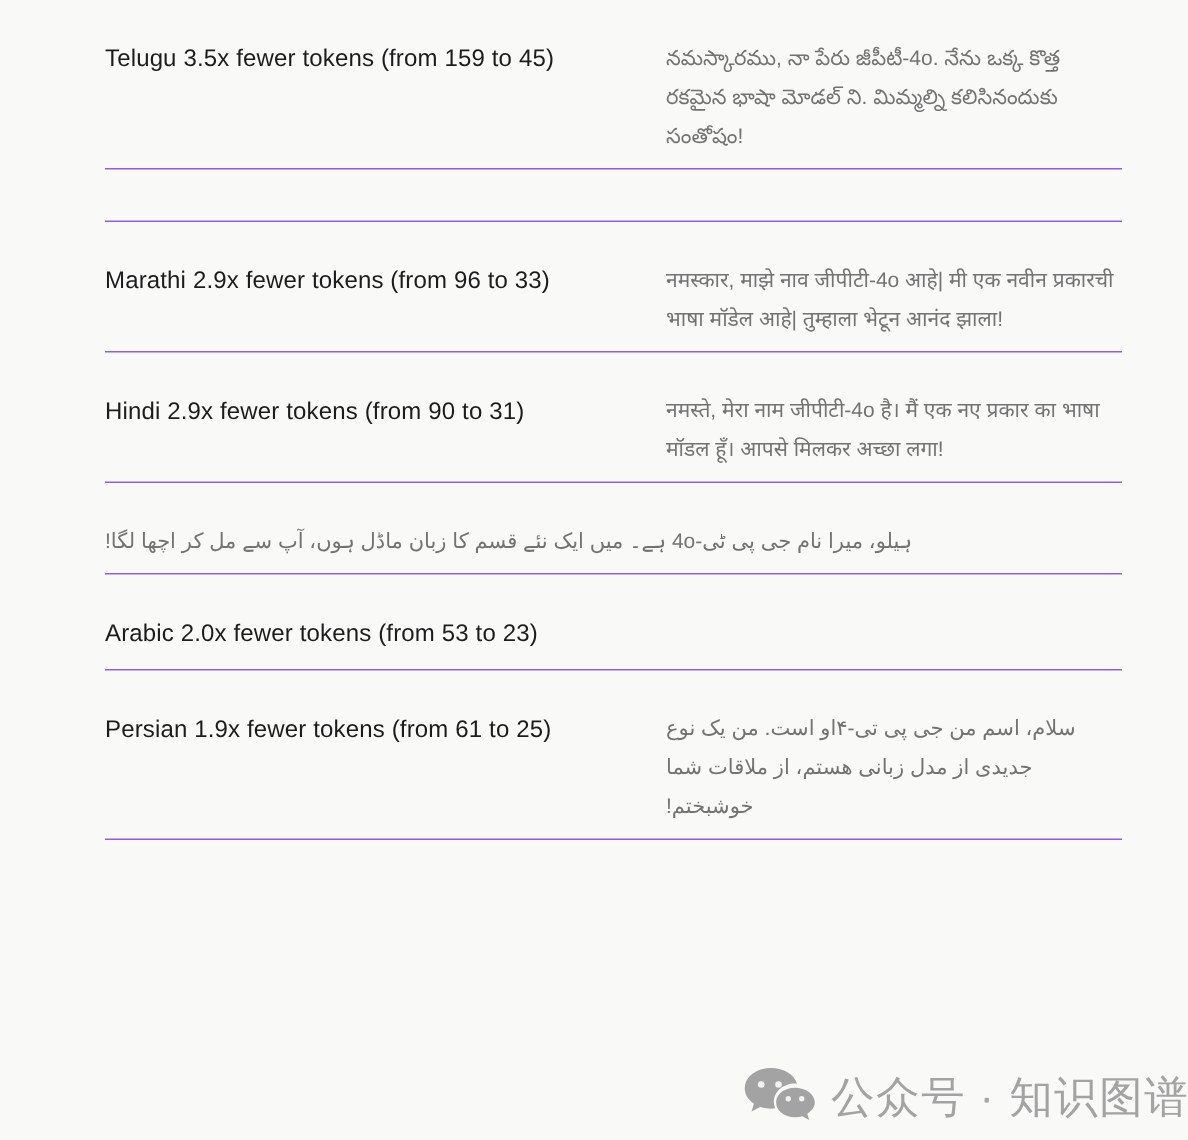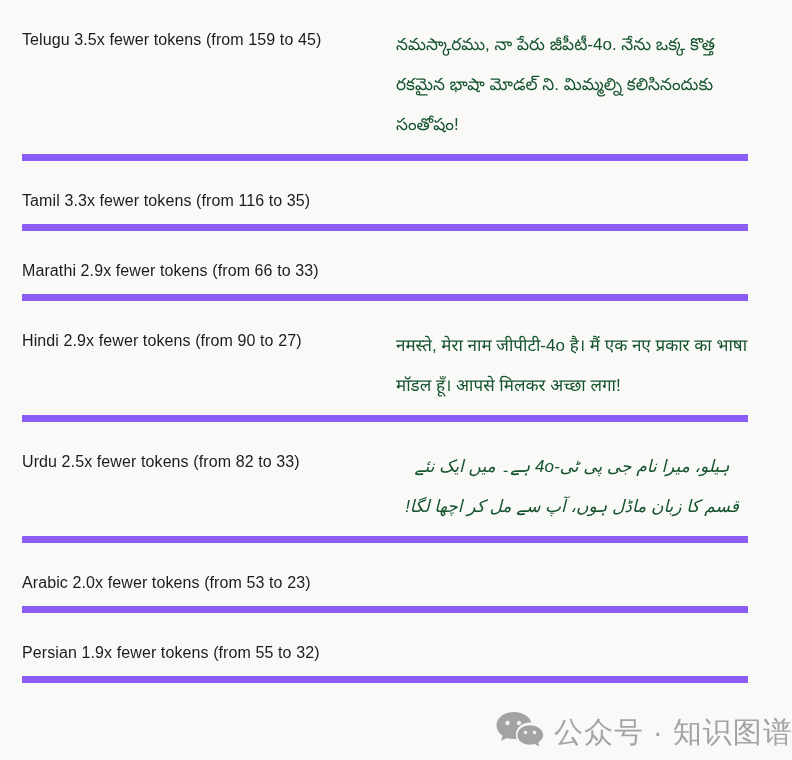--- a/index.html
+++ b/index.html
@@ -19,39 +19,39 @@
   .table {
     position: absolute;
     left: 22px;
     top: 0;
     width: 726px;
   }
   .row {
     display: flex;
     align-items: flex-start;
     padding: 25px 0 9px 0;
-    border-bottom: 7px solid #8b5cf6;
+    border-bottom: 1px solid #8b5cf6;
+    margin-left: 48px;
   }
   .cell-label {
     width: 374px;
     flex: 0 0 374px;
     font-size: 16px;
     line-height: 29px;
     color: #1c1c1c;
     letter-spacing: 0.1px;
   }
   .cell-sample {
     flex: 1 1 auto;
-    font-size: 17px;
-    line-height: 40px;
-    color: #14532d;
+    font-size: 14px;
+    line-height: 26px;
+    color: #737373;
   }
   .cell-sample[dir="rtl"] {
-    text-align: center;
-    font-style: italic;
+    text-align: left;
   }
   .watermark {
     position: absolute;
     left: 494px;
     top: 710px;
     display: flex;
     align-items: center;
     gap: 8px;
     pointer-events: none;
   }
@@ -74,43 +74,43 @@
 <div class="page">
 
   <div class="table">
 
     <div class="row">
       <div class="cell-label">Telugu 3.5x fewer tokens (from 159 to 45)</div>
       <div class="cell-sample" dir="ltr">నమస్కారము, నా పేరు జీపీటీ-4o. నేను ఒక్క కొత్త రకమైన భాషా మోడల్ ని. మిమ్మల్ని కలిసినందుకు సంతోషం!</div>
     </div>
 
     <div class="row">
-      <div class="cell-label">Tamil 3.3x fewer tokens (from 116 to 35)</div>
     </div>
 
     <div class="row">
-      <div class="cell-label">Marathi 2.9x fewer tokens (from 66 to 33)</div>
+      <div class="cell-label">Marathi 2.9x fewer tokens (from 96 to 33)</div>
+      <div class="cell-sample" dir="ltr">नमस्कार, माझे नाव जीपीटी-4o आहे| मी एक नवीन प्रकारची भाषा मॉडेल आहे| तुम्हाला भेटून आनंद झाला!</div>
     </div>
 
     <div class="row">
-      <div class="cell-label">Hindi 2.9x fewer tokens (from 90 to 27)</div>
+      <div class="cell-label">Hindi 2.9x fewer tokens (from 90 to 31)</div>
       <div class="cell-sample" dir="ltr">नमस्ते, मेरा नाम जीपीटी-4o है। मैं एक नए प्रकार का भाषा मॉडल हूँ। आपसे मिलकर अच्छा लगा!</div>
     </div>
 
     <div class="row">
-      <div class="cell-label">Urdu 2.5x fewer tokens (from 82 to 33)</div>
       <div class="cell-sample" dir="rtl">ہیلو، میرا نام جی پی ٹی-4o ہے۔ میں ایک نئے قسم کا زبان ماڈل ہوں، آپ سے مل کر اچھا لگا!</div>
     </div>
 
     <div class="row">
       <div class="cell-label">Arabic 2.0x fewer tokens (from 53 to 23)</div>
     </div>
 
     <div class="row">
-      <div class="cell-label">Persian 1.9x fewer tokens (from 55 to 32)</div>
+      <div class="cell-label">Persian 1.9x fewer tokens (from 61 to 25)</div>
+      <div class="cell-sample" dir="rtl">سلام، اسم من جی پی تی-۴او است. من یک نوع جدیدی از مدل زبانی هستم، از ملاقات شما خوشبختم!</div>
     </div>
 
   </div>
 
   <div class="watermark">
     <svg class="wechat-icon" viewBox="0 0 52 44" xmlns="http://www.w3.org/2000/svg">
       <g fill="rgba(148,148,148,0.85)">
         <path d="M20 2 C10 2 2.5 8 2.5 15.5 C2.5 19.8 4.9 23.3 8.6 25.8 L7 31 L12.8 28 C14.9 28.7 17.3 29.1 20 29.1 C21 29.1 21.9 29 22.8 28.9 C22.2 27.6 21.9 26.2 21.9 24.7 C21.9 17.7 28.4 12.4 35.9 12.4 C36.4 12.4 36.9 12.4 37.4 12.5 C35.7 6.4 28.5 2 20 2 Z"></path>
         <path d="M36 15.2 C28.8 15.2 23.4 19.7 23.4 25 C23.4 30.3 28.8 34.8 36 34.8 C37.7 34.8 39.3 34.6 40.8 34.1 L45.5 36.6 L44.2 32.5 C47.2 30.5 49.2 27.9 49.2 25 C49.2 19.7 43.2 15.2 36 15.2 Z"></path>
       </g>

